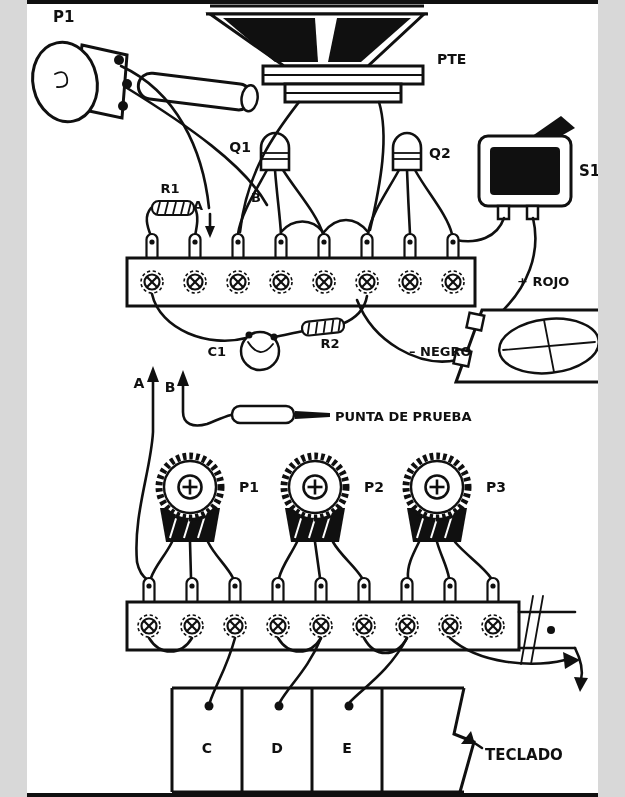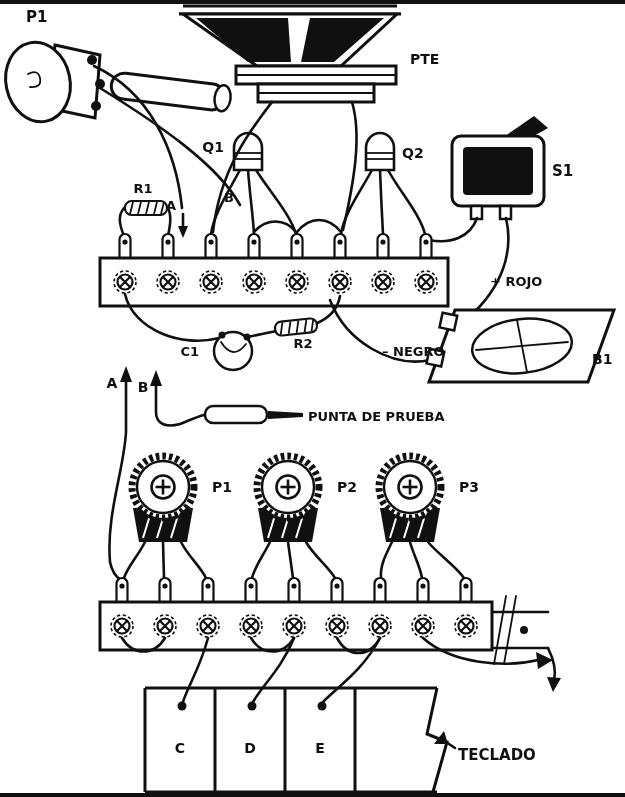--- a/index.html
+++ b/index.html
@@ -1,16 +1,16 @@
 <!DOCTYPE html>
 <html><head>
 <meta charset="utf-8">
 <style>
   html,body{margin:0;padding:0;background:#d8d8d8;}
-  .stage{position:relative;width:625px;height:797px;background:#ffffff;overflow:hidden;margin:0 auto;}
+  .stage{position:relative;width:571px;height:797px;background:#ffffff;overflow:hidden;margin:0 auto;}
   .stage svg{position:absolute;left:0;top:0;}
   svg text{font-family:"DejaVu Sans",sans-serif;font-weight:bold;fill:#101010;}
   .t13{font-size:13px}.t14{font-size:14px}.t15{font-size:15px}
   .wire{fill:none;stroke:#101010;stroke-width:2.6;stroke-linecap:round;}
   .thin{fill:none;stroke:#101010;stroke-width:1.8;stroke-linecap:round;}
   .outline{fill:#ffffff;stroke:#101010;stroke-width:3;}
   .outline25{fill:#ffffff;stroke:#101010;stroke-width:2.5;}
   .dark{fill:#101010;stroke:none;}
 </style>
 </head>

